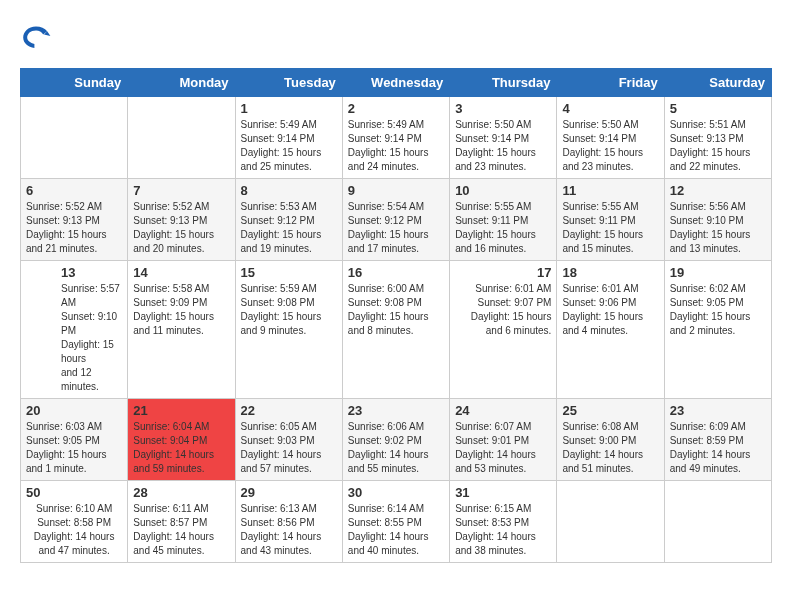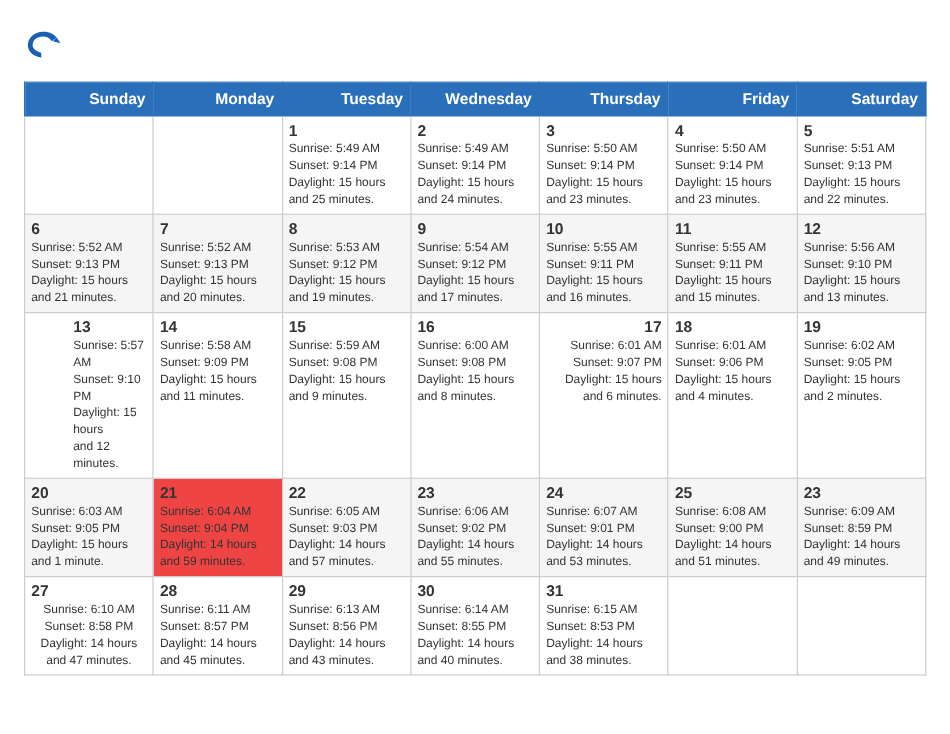--- a/index.html
+++ b/index.html
@@ -315,21 +315,21 @@
         <td style="background: rgb(245, 245, 245);">
           <span class="day-num">23</span>
           <div class="day-info" style="white-space: pre-line;">Sunrise: 6:09 AM
 Sunset: 8:59 PM
 Daylight: 14 hours
 and 49 minutes.</div>
         </td>
       </tr>
       <tr>
         <td style="background: rgb(255, 255, 255);">
-          <span class="day-num">27</span>
+          <span class="day-num">50</span>
           <div class="day-info" style="white-space: pre-line; text-align: center;">Sunrise: 6:10 AM
 Sunset: 8:58 PM
 Daylight: 14 hours
 and 47 minutes.</div>
         </td>
         <td style="background: rgb(255, 255, 255);">
           <span class="day-num">28</span>
           <div class="day-info" style="white-space: pre-line;">Sunrise: 6:11 AM
 Sunset: 8:57 PM
 Daylight: 14 hours

